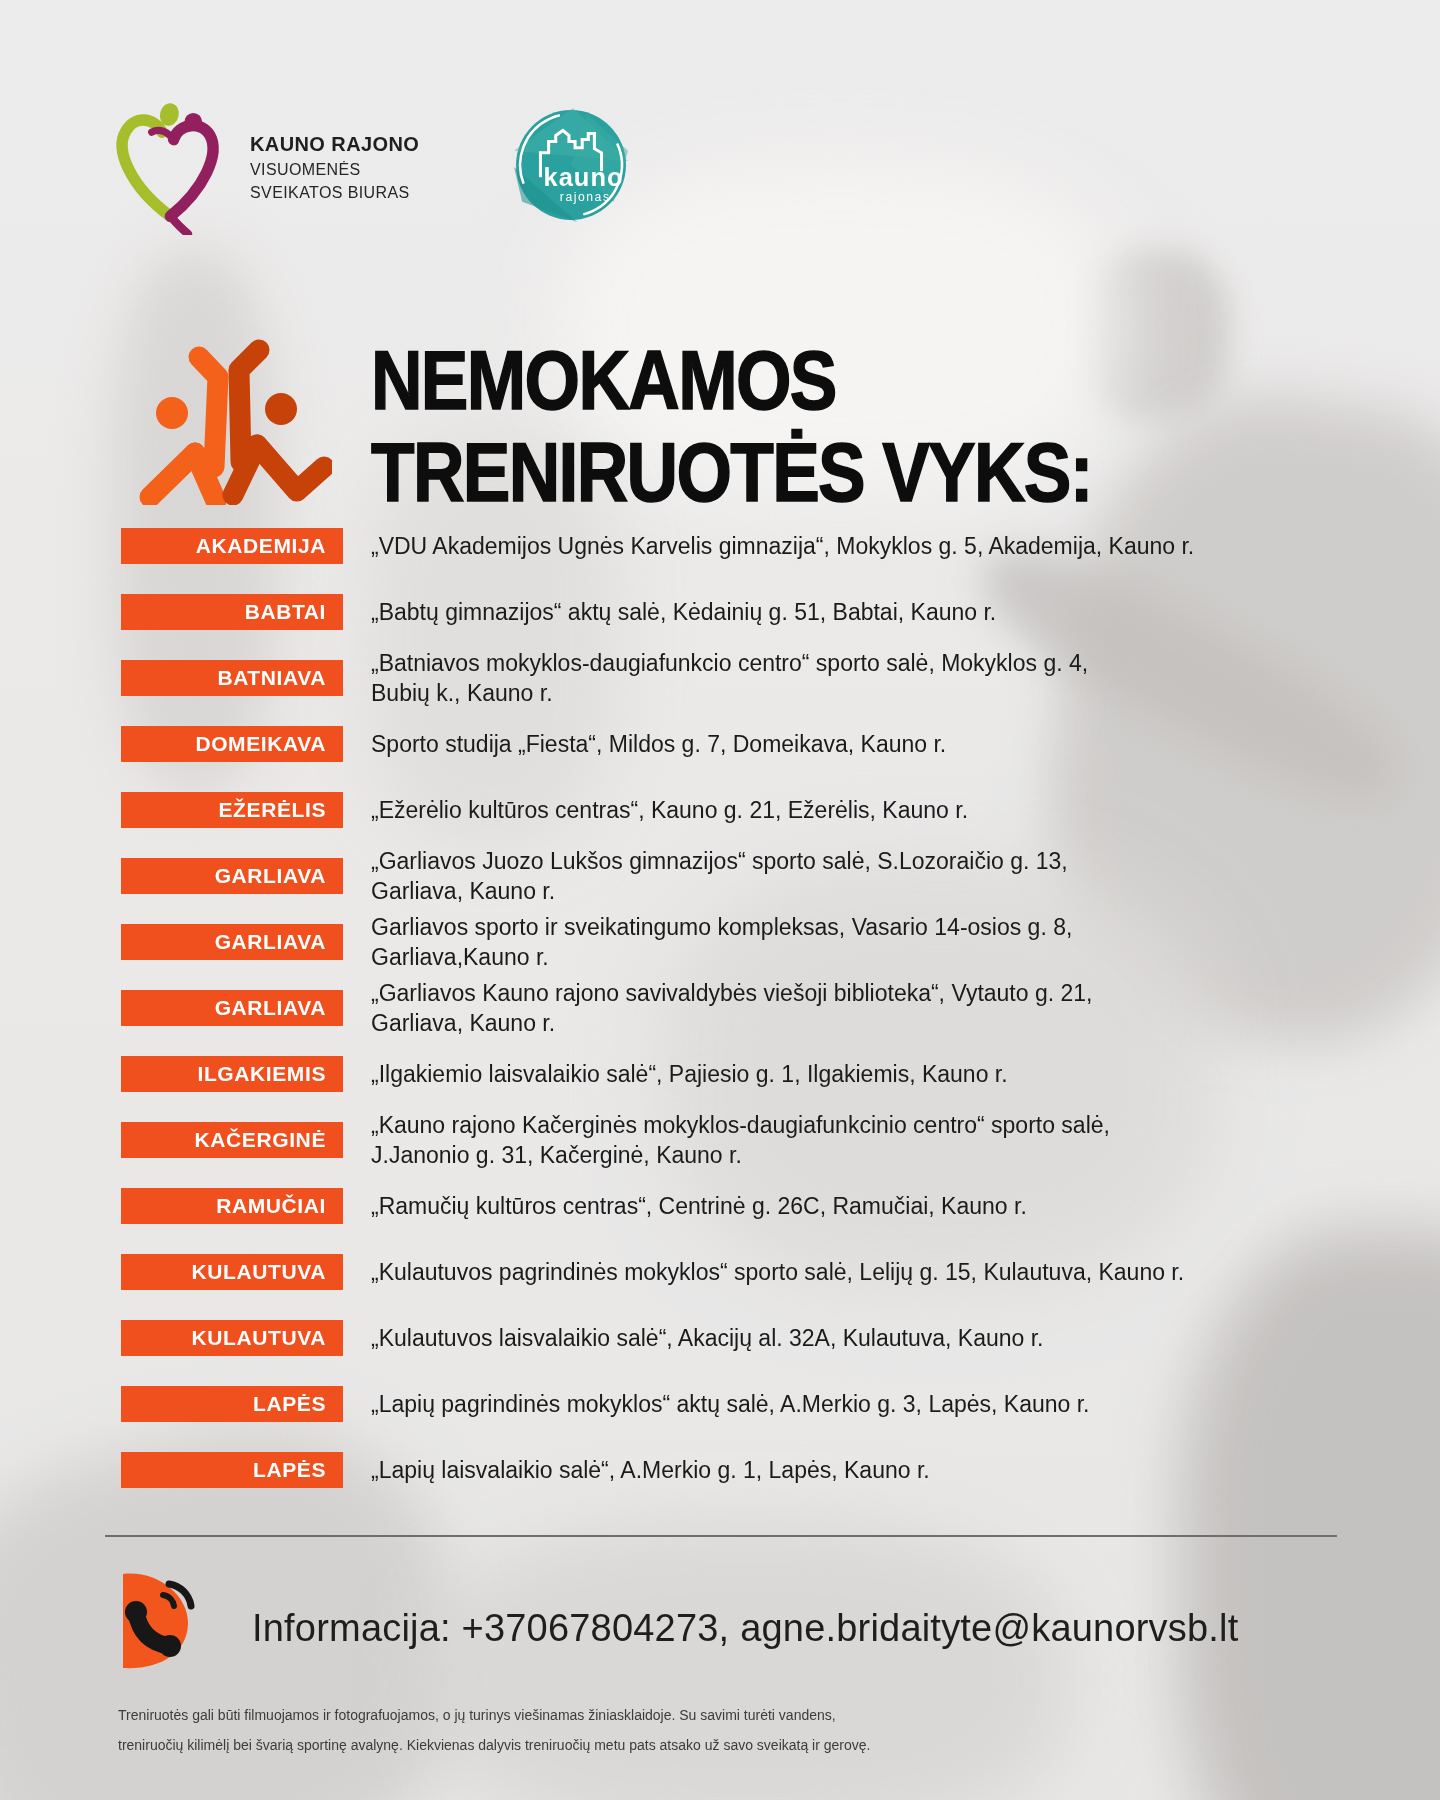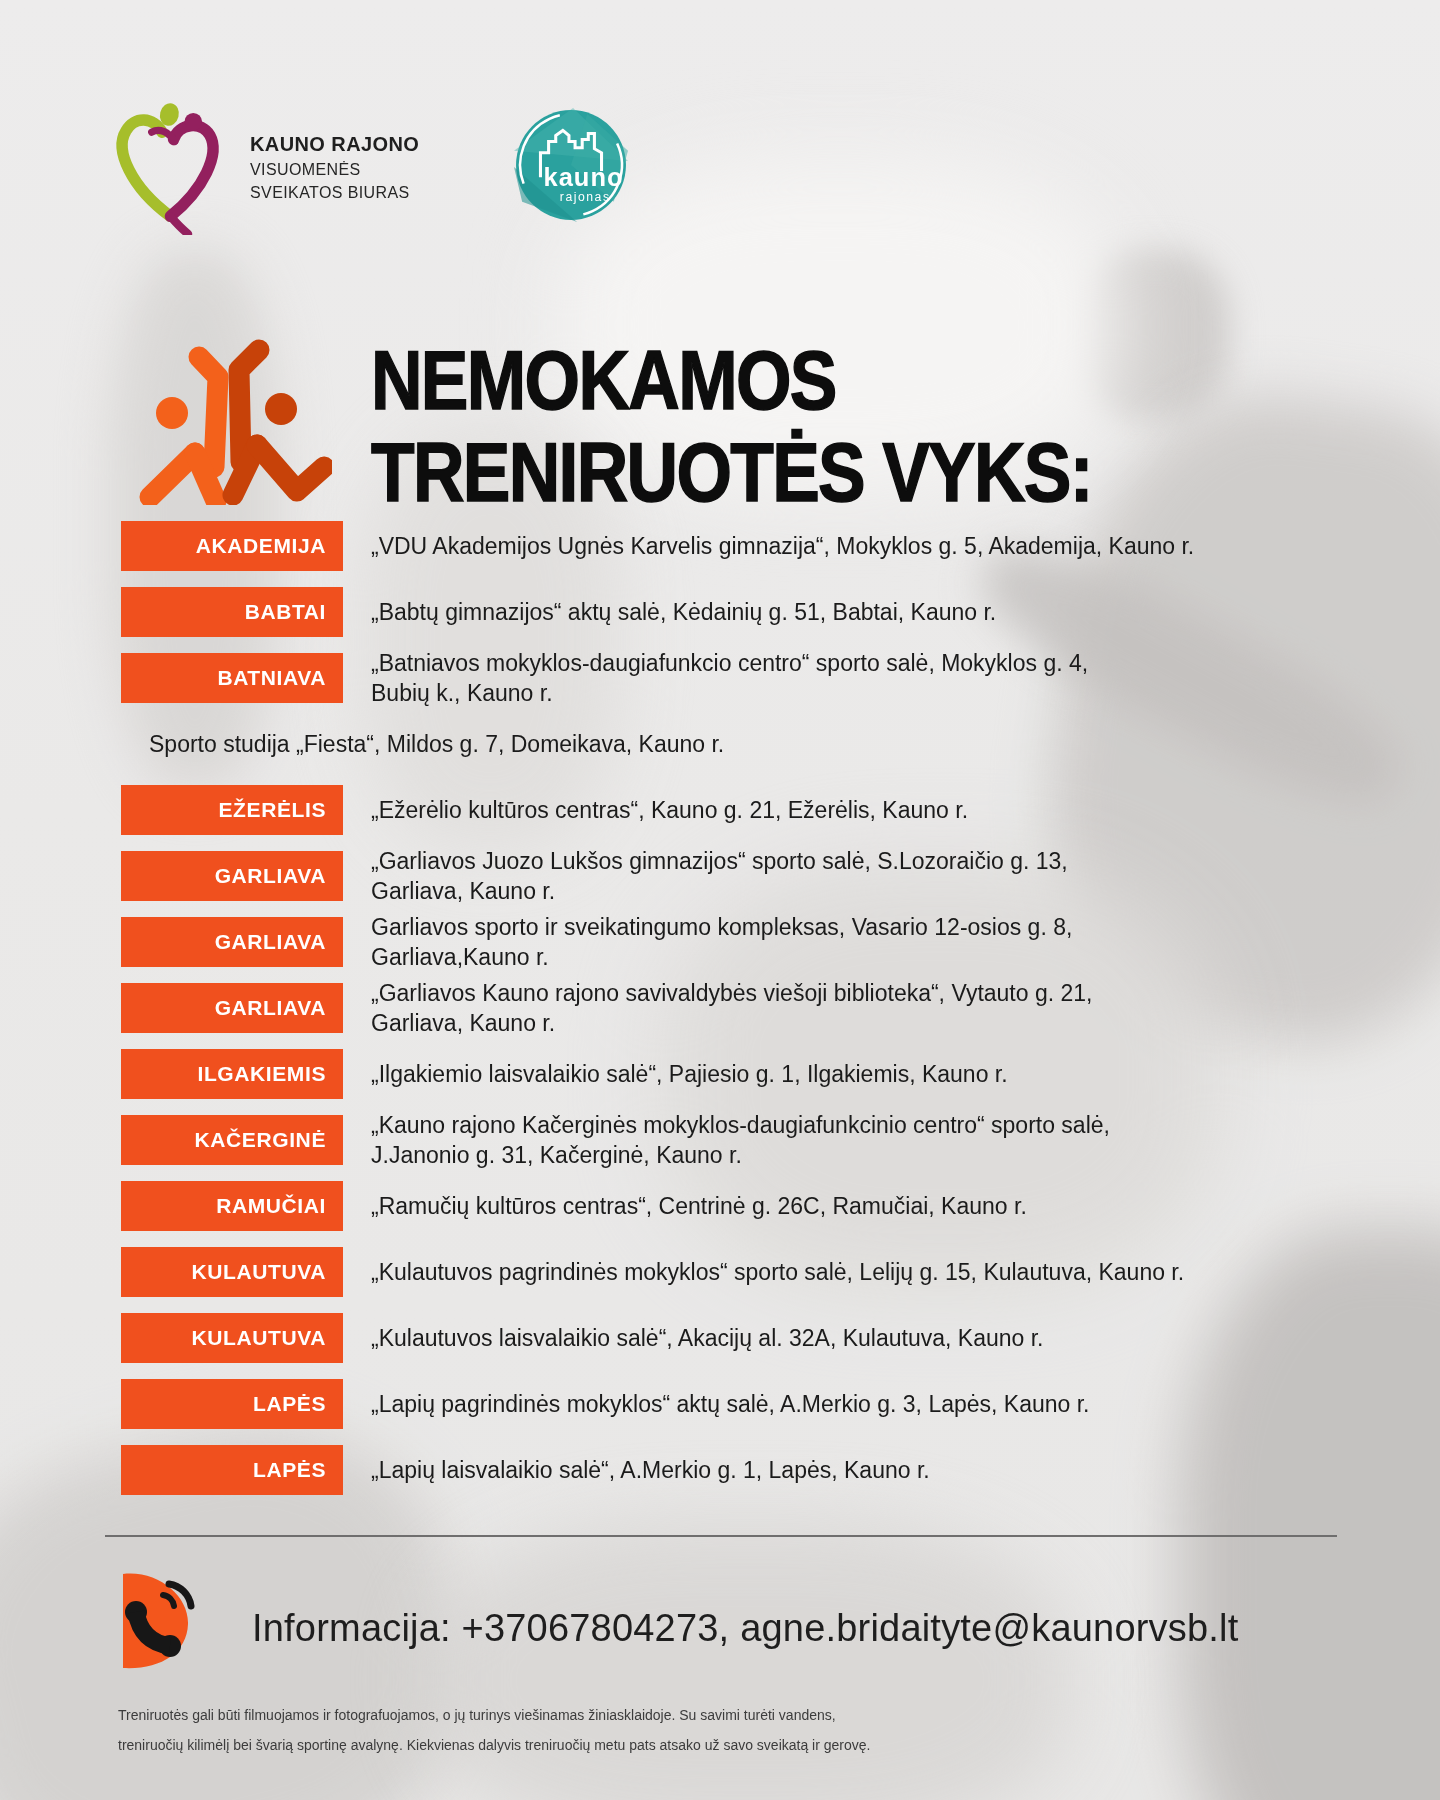--- a/index.html
+++ b/index.html
@@ -30,21 +30,21 @@
 
   
   .title{position:absolute;left:371px;top:334px;color:#0d0d0d;font-weight:900;
          font-size:84px;line-height:92px;letter-spacing:-2px;
          transform:scaleX(.85);transform-origin:left top;-webkit-text-stroke:1.5px #0d0d0d;white-space:nowrap;}
   .people-icon{position:absolute;left:117px;top:325px;}
 
   
   .rows{position:absolute;left:121px;top:521px;}
   .row{display:flex;align-items:center;height:50px;margin-bottom:16px;}
-  .tag{width:222px;height:50px;background:#F0501E;color:#ffffff;box-sizing:border-box;
+  .tag{width:222px;height:36px;background:#F0501E;color:#ffffff;box-sizing:border-box;
        display:flex;align-items:center;justify-content:flex-end;padding-right:17px;
        font-size:21px;font-weight:bold;letter-spacing:.6px;flex:none;}
   .desc{margin-left:28px;width:1010px;font-size:23px;line-height:30px;color:#1b1b1b;white-space:pre-line;flex:none;}
 
   .divider{position:absolute;left:105px;top:1535px;width:1232px;height:2px;background:#6f6e6e;}
 
   
   .phone-icon{position:absolute;left:103px;top:1572px;}
   .contact-line{position:absolute;left:252px;top:1607px;font-size:38px;color:#1e1e1e;letter-spacing:.2px;}
 
@@ -126,34 +126,35 @@
       <div class="row">
         <div class="tag">BABTAI</div>
         <div class="desc">„Babtų gimnazijos“ aktų salė, Kėdainių g. 51, Babtai, Kauno r.</div>
       </div>
       <div class="row">
         <div class="tag">BATNIAVA</div>
         <div class="desc">„Batniavos mokyklos-daugiafunkcio centro“ sporto salė, Mokyklos g. 4,
 Bubių k., Kauno r.</div>
       </div>
       <div class="row">
+        <div class="tag">DOMEIKAVA</div>
         <div class="desc">Sporto studija „Fiesta“, Mildos g. 7, Domeikava, Kauno r.</div>
       </div>
       <div class="row">
         <div class="tag">EŽERĖLIS</div>
         <div class="desc">„Ežerėlio kultūros centras“, Kauno g. 21, Ežerėlis, Kauno r.</div>
       </div>
       <div class="row">
         <div class="tag">GARLIAVA</div>
         <div class="desc">„Garliavos Juozo Lukšos gimnazijos“ sporto salė, S.Lozoraičio g. 13,
 Garliava, Kauno r.</div>
       </div>
       <div class="row">
         <div class="tag">GARLIAVA</div>
-        <div class="desc">Garliavos sporto ir sveikatingumo kompleksas, Vasario 12-osios g. 8,
+        <div class="desc">Garliavos sporto ir sveikatingumo kompleksas, Vasario 14-osios g. 8,
 Garliava,Kauno r.</div>
       </div>
       <div class="row">
         <div class="tag">GARLIAVA</div>
         <div class="desc">„Garliavos Kauno rajono savivaldybės viešoji biblioteka“, Vytauto g. 21,
 Garliava, Kauno r.</div>
       </div>
       <div class="row">
         <div class="tag">ILGAKIEMIS</div>
         <div class="desc">„Ilgakiemio laisvalaikio salė“, Pajiesio g. 1, Ilgakiemis, Kauno r.</div>

